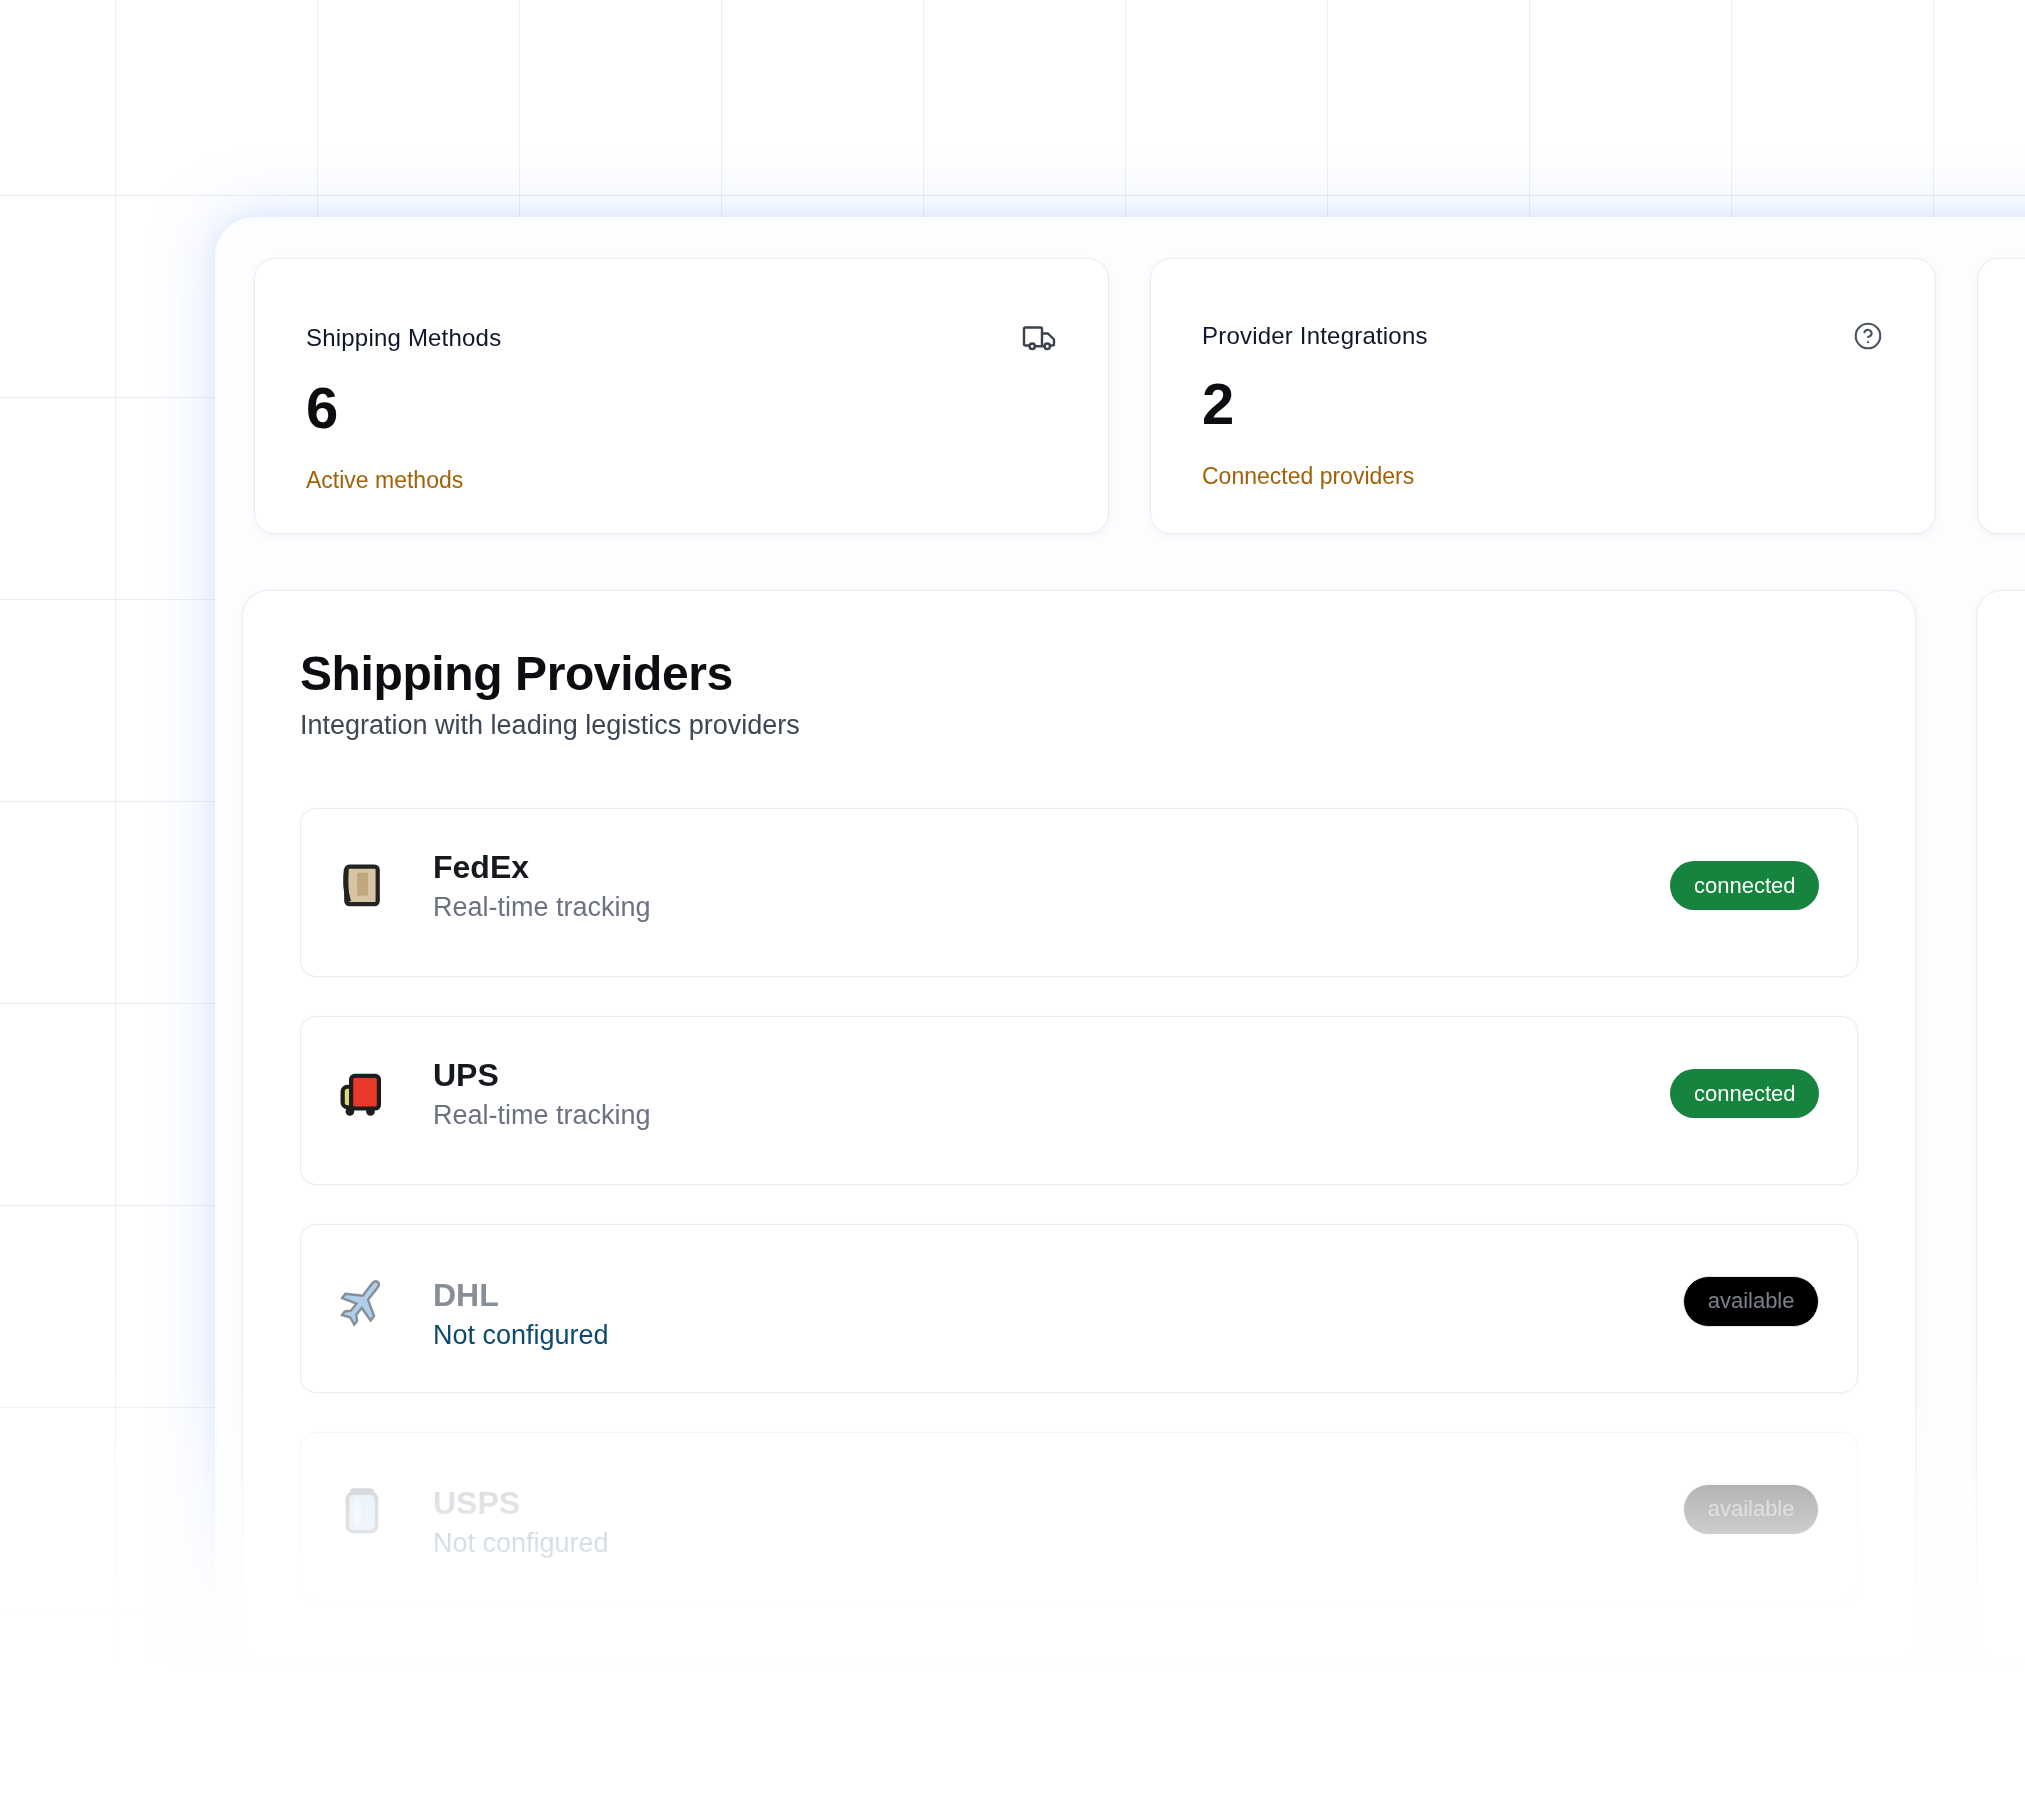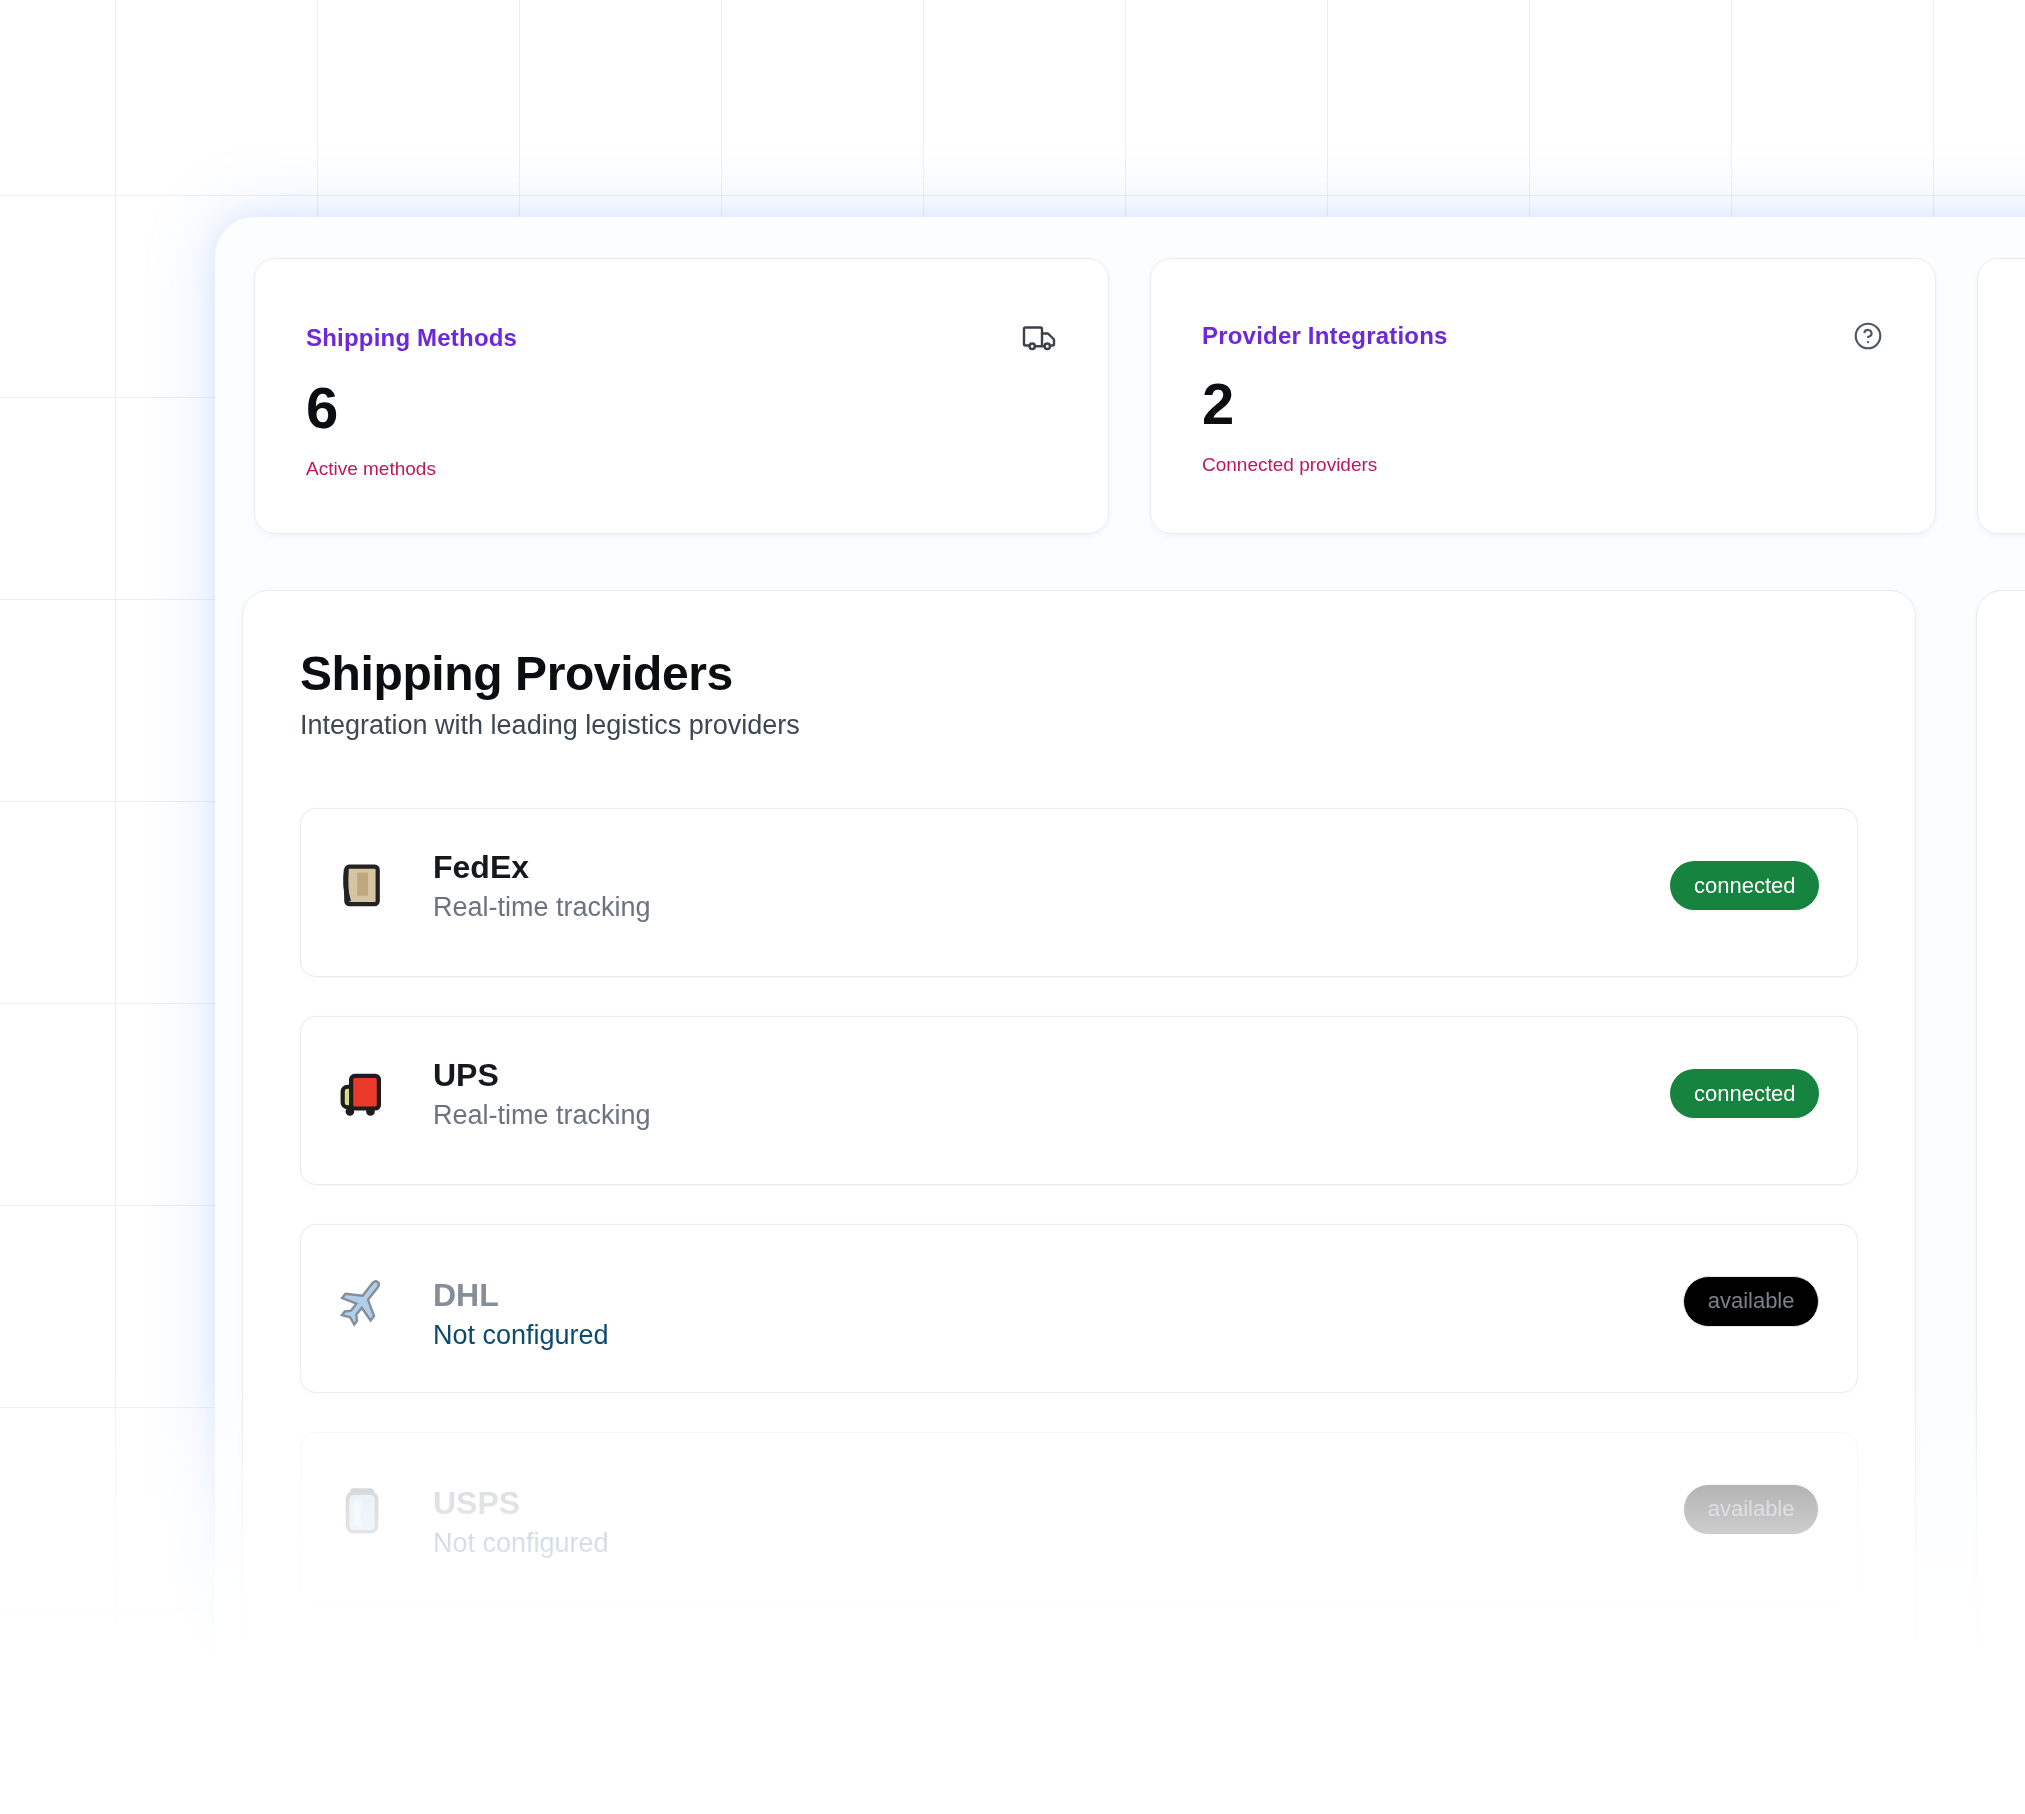--- a/index.html
+++ b/index.html
@@ -22,24 +22,24 @@
     z-index:1;}
 
   
   .stats-row{position:absolute;left:39px;top:41px;display:flex;gap:41px;}
   .stat-card{height:276px;background:#ffffff;border:0.8px solid #e9ebef;border-radius:21px;
     padding:61px 51px;box-sizing:border-box;box-shadow:0 2.4px 7.3px rgba(16,24,40,.04);}
   .stat-card.c1{width:855px;}
   .stat-card.c2{width:786px;}
   .stat-card.c3{width:794px;}
   .stat-head{display:flex;justify-content:space-between;align-items:center;}
-  .stat-label{font-size:24px;font-weight:700;color:#6d28d9;letter-spacing:0.2px;}
+  .stat-label{font-size:24px;font-weight:400;color:#0f172a;letter-spacing:0.2px;}
   .stat-icon svg{display:block;}
   .stat-value{font-size:58px;font-weight:700;color:#0b0d10;line-height:1;margin-top:23px;}
-  .stat-sub{font-size:19px;color:#be185d;margin-top:21px;}
+  .stat-sub{font-size:23px;color:#a16207;margin-top:30px;}
 
   
   .providers-card{position:absolute;left:27px;top:373px;width:1674px;height:1073px;
     background:#ffffff;border:0.8px solid #e9ebef;border-radius:26px;
     padding:56px 57px;box-sizing:border-box;box-shadow:0 2.4px 7.3px rgba(16,24,40,.04);}
   .card-title{font-size:48px;font-weight:700;color:#0b0d10;letter-spacing:-0.4px;line-height:53px;}
   .card-sub{font-size:27px;color:#3d4754;margin-top:10px;line-height:30px;}
   .rows{margin-top:68px;display:flex;flex-direction:column;gap:39px;}
   .provider-row{height:169px;background:#ffffff;border:0.8px solid #e9ebef;border-radius:16px;
     display:flex;align-items:center;padding:0 38px 14px 32px;box-sizing:border-box;

